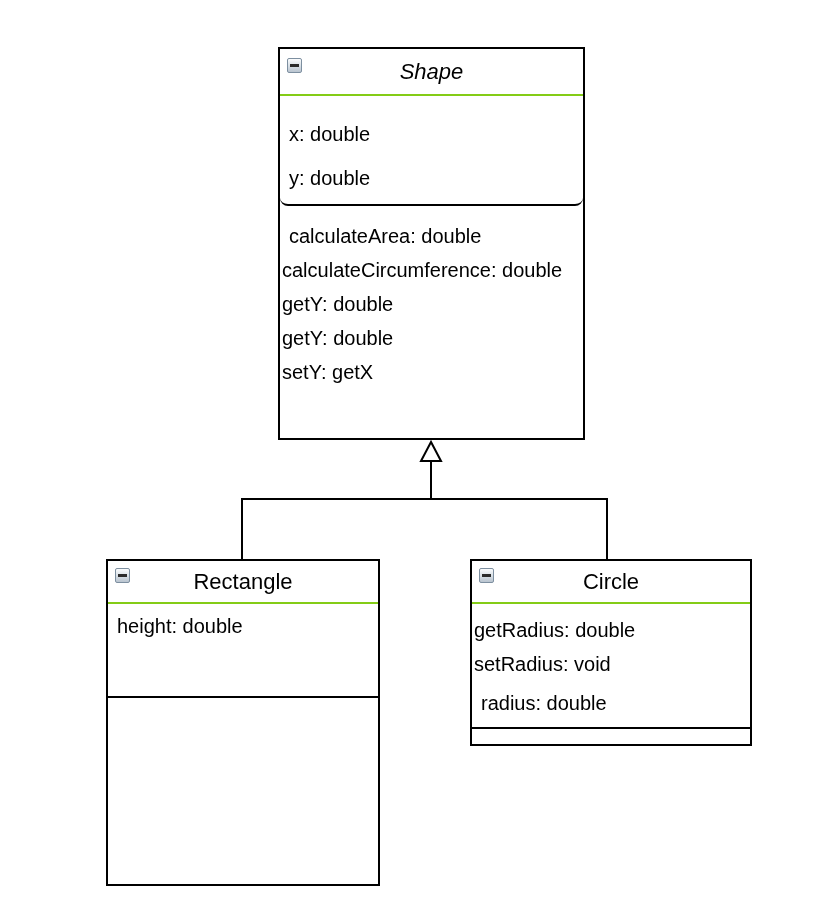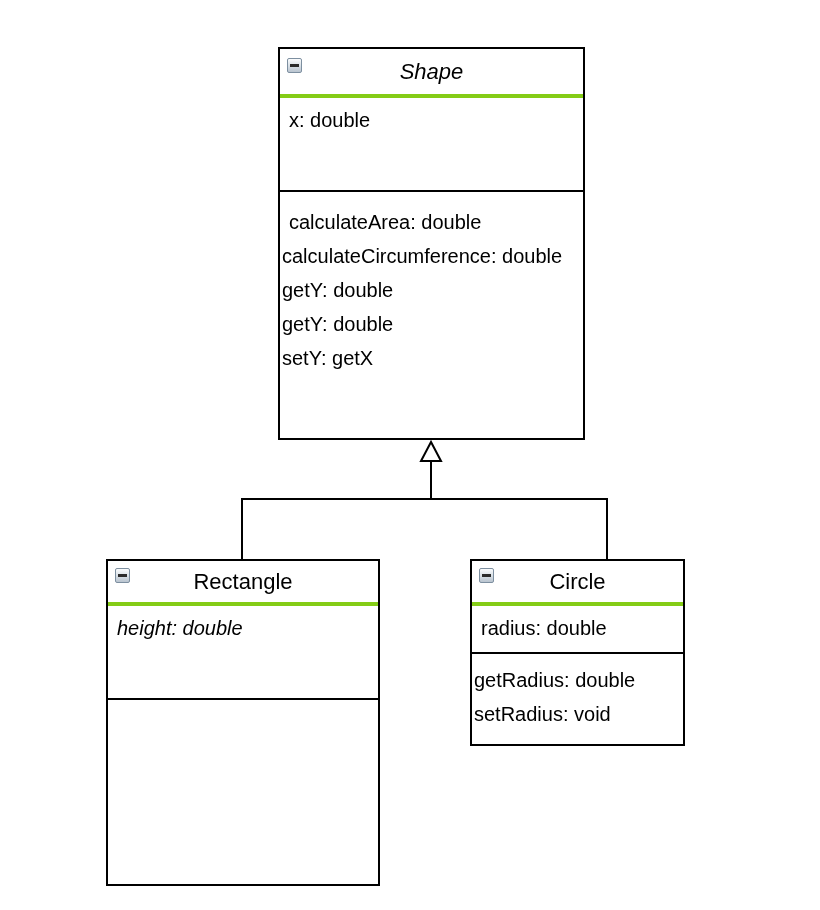--- a/index.html
+++ b/index.html
@@ -25,21 +25,21 @@
   
   .class-box {
     position: absolute;
     box-sizing: border-box;
     border: 2px solid #000000;
     background: #ffffff;
     color: #000000;
   }
   .cb-header {
     position: relative;
-    border-bottom: 4px solid #84cc16;
+    border-bottom: 2px solid #84cc16;
     text-align: center;
   }
   .cb-title {
     margin: 0;
     font-size: 22px;
     font-weight: normal;
     color: #000000;
     white-space: nowrap;
   }
   .abstract .cb-title { font-style: italic; }
@@ -77,34 +77,34 @@
     color: #000000;
   }
   .cb-attrs li { height: 44px; line-height: 44px; padding-left: 9px; }
   .cb-methods li { height: 34px; line-height: 34px; padding-left: 2px; }
 
   
   #box-shape { left: 278px; top: 47px; width: 307px; height: 393px; }
   #box-shape .cb-header { height: 45px; }
   #box-shape .cb-title { line-height: 45px; }
   #box-shape .collapse-icon { top: 9px; }
-  #box-shape .cb-attrs { height: 92px; padding-top: 0; }
+  #box-shape .cb-attrs { height: 92px; padding-top: 16px; border-radius: 8px; }
   #box-shape .cb-methods { padding-top: 13px; }
   #box-shape .cb-methods li:first-child { padding-left: 9px; }
 
   
   #box-rectangle { left: 106px; top: 559px; width: 274px; height: 327px; }
   #box-rectangle .cb-header { height: 41px; }
   #box-rectangle .cb-title { line-height: 41px; }
   #box-rectangle .collapse-icon { top: 7px; }
-  #box-rectangle .cb-attrs { height: 92px; font-style: italic; }
+  #box-rectangle .cb-attrs { height: 92px; }
   #box-rectangle .cb-methods { padding-top: 6px; }
 
   
-  #box-circle { left: 470px; top: 559px; width: 215px; height: 187px; }
+  #box-circle { left: 470px; top: 559px; width: 282px; height: 187px; }
   #box-circle .cb-header { height: 41px; }
   #box-circle .cb-title { line-height: 41px; }
   #box-circle .collapse-icon { top: 7px; }
   #box-circle .cb-attrs { height: 46px; }
   #box-circle .cb-methods { padding-top: 9px; }
 </style>
 </head>
 <body>
 
 <div class="canvas">
@@ -121,20 +121,21 @@
 
   <section class="class-box abstract" id="box-shape">
     <header class="cb-header">
       <span class="collapse-icon">
           <span class="bar"></span>
         </span>
       <h2 class="cb-title">Shape</h2>
     </header>
     <ul class="cb-list cb-attrs">
         <li>x: double</li>
+        <li>y: double</li>
       </ul>
     <ul class="cb-list cb-methods">
         <li>calculateArea: double</li>
         <li>calculateCircumference: double</li>
         <li>getY: double</li>
         <li>getY: double</li>
         <li>setY: getX</li>
       </ul>
   </section>
 
@@ -150,22 +151,22 @@
       </ul>
   </section>
 
   <section class="class-box" id="box-circle">
     <header class="cb-header">
       <span class="collapse-icon">
           <span class="bar"></span>
         </span>
       <h2 class="cb-title">Circle</h2>
     </header>
-    <ul class="cb-list cb-attrs">
-        <li>radius: double</li>
-      </ul>
     <ul class="cb-list cb-methods">
         <li>getRadius: double</li>
         <li>setRadius: void</li>
+      </ul>
+    <ul class="cb-list cb-attrs">
+        <li>radius: double</li>
       </ul>
   </section>
 
 </div>
 
 </body></html>

